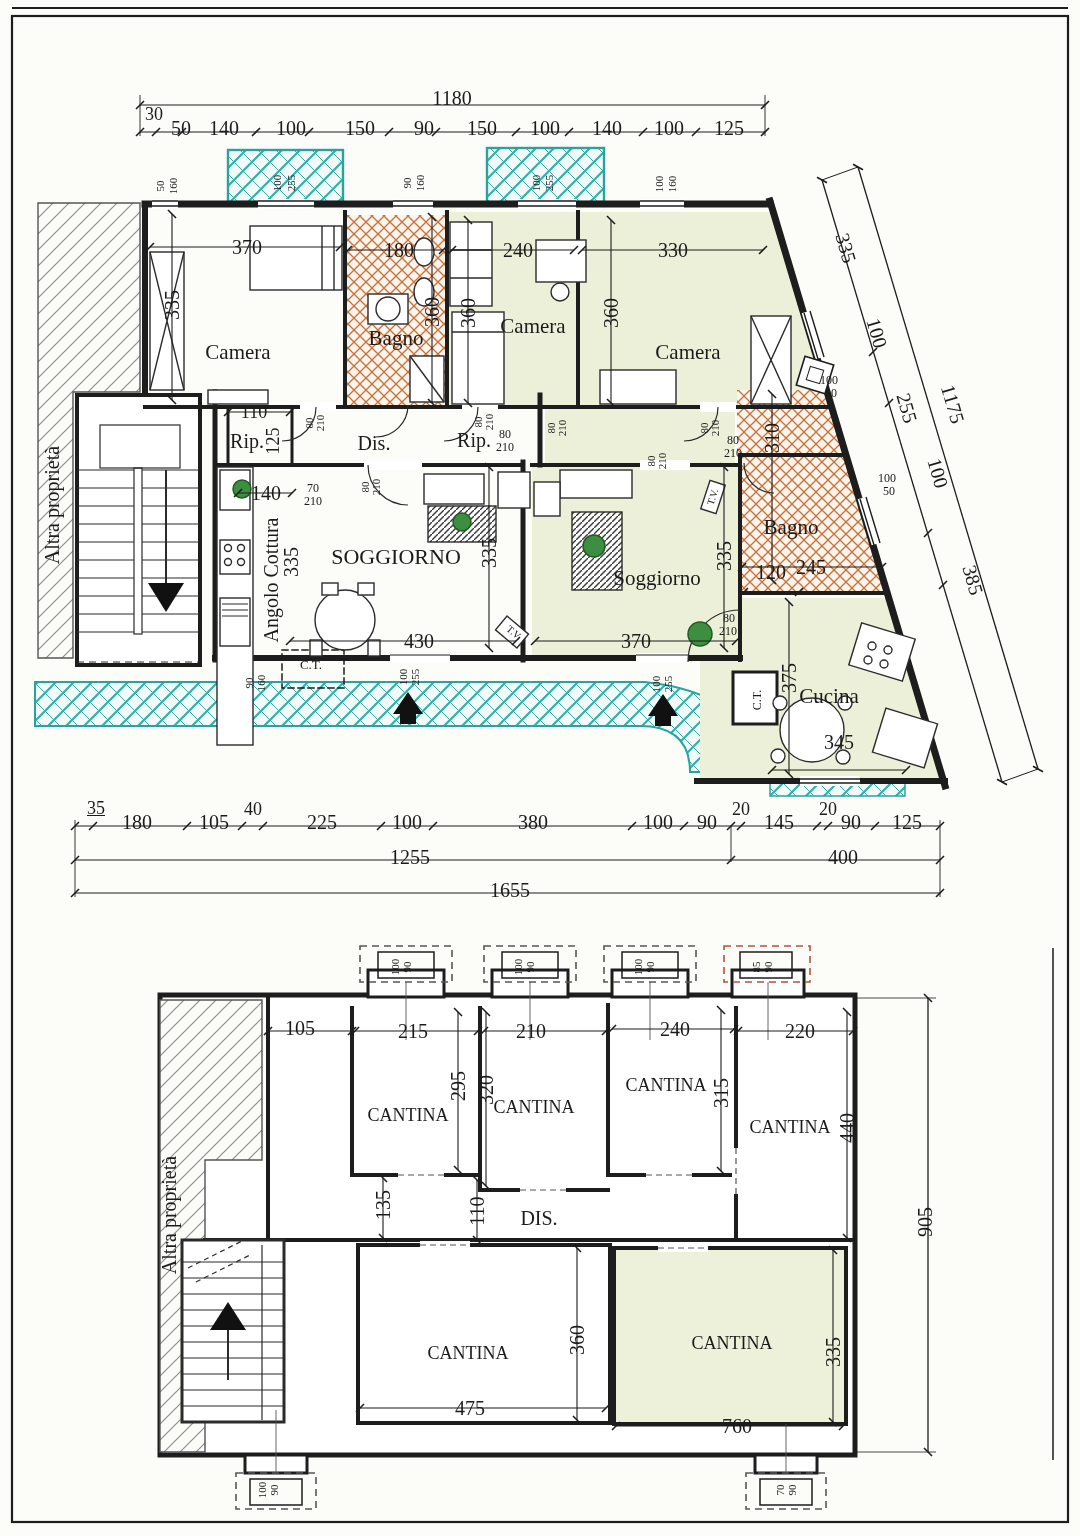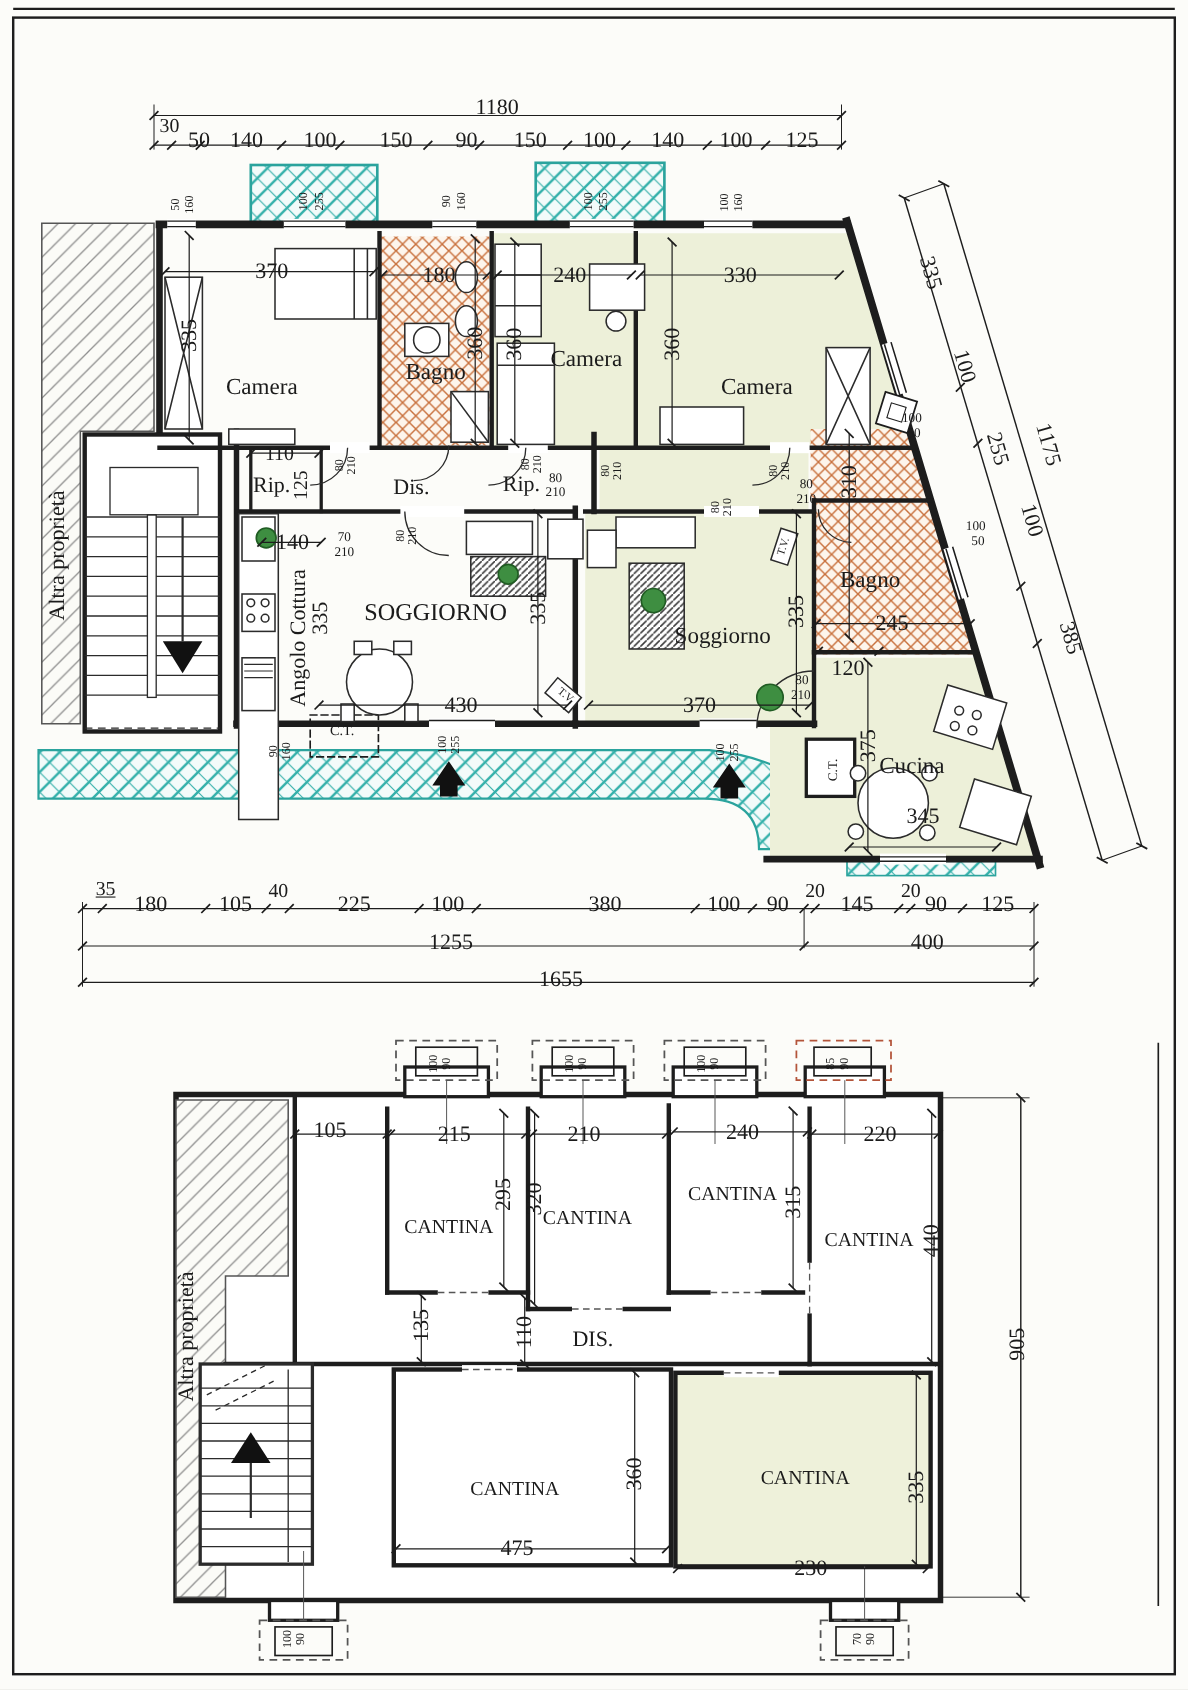--- a/index.html
+++ b/index.html
@@ -403,21 +403,21 @@
       <span class="lbl" style="left: 662px; top: 461px; font-size: 11px; transform: translate(-50%, -50%) rotate(-90deg);">210</span>
       <span class="lbl" style="left: 772px; top: 438px; font-size: 20px; transform: translate(-50%, -50%) rotate(-90deg);">310</span>
       <span class="lbl" style="left: 829px; top: 380px; font-size: 12px; transform: translate(-50%, -50%);">100</span>
       <span class="lbl" style="left: 831px; top: 393px; font-size: 12px; transform: translate(-50%, -50%);">50</span>
       <span class="lbl" style="left: 791px; top: 527px; font-size: 21px; transform: translate(-50%, -50%);">Bagno</span>
       <span class="lbl" style="left: 811px; top: 567px; font-size: 20px; transform: translate(-50%, -50%);">245</span>
       <span class="lbl" style="left: 887px; top: 478px; font-size: 12px; transform: translate(-50%, -50%);">100</span>
       <span class="lbl" style="left: 889px; top: 491px; font-size: 12px; transform: translate(-50%, -50%);">50</span>
       <span class="lbl" style="left: 724px; top: 556px; font-size: 20px; transform: translate(-50%, -50%) rotate(-90deg);">335</span>
       <span class="lbl" style="left: 657px; top: 578px; font-size: 21px; transform: translate(-50%, -50%);">Soggiorno</span>
-      <span class="lbl" style="left: 771px; top: 608px; font-size: 20px; transform: translate(-50%, -50%); font-family: Liberation Serif, serif;">120</span>
+      <span class="lbl" style="left: 771px; top: 572px; font-size: 20px; transform: translate(-50%, -50%); font-family: Liberation Serif, serif;">120</span>
       <span class="lbl" style="left: 636px; top: 641px; font-size: 20px; transform: translate(-50%, -50%);">370</span>
       <span class="lbl" style="left: 729px; top: 618px; font-size: 12px; transform: translate(-50%, -50%);">80</span>
       <span class="lbl" style="left: 728px; top: 631px; font-size: 12px; transform: translate(-50%, -50%);">210</span>
       <span class="lbl" style="left: 713px; top: 497px; font-size: 10px; transform: translate(-50%, -50%) rotate(-72deg);">T.V.</span>
       <span class="lbl" style="left: 514px; top: 633px; font-size: 10px; transform: translate(-50%, -50%) rotate(40deg);">T.V.</span>
       <span class="lbl" style="left: 757px; top: 700px; font-size: 12px; transform: translate(-50%, -50%) rotate(-90deg);">C.T.</span>
       <span class="lbl" style="left: 789px; top: 678px; font-size: 20px; transform: translate(-50%, -50%) rotate(-90deg);">375</span>
       <span class="lbl" style="left: 829px; top: 696px; font-size: 21px; transform: translate(-50%, -50%);">Cucina</span>
       <span class="lbl" style="left: 839px; top: 742px; font-size: 20px; transform: translate(-50%, -50%);">345</span>
       <span class="lbl" style="left: 656px; top: 684px; font-size: 11px; transform: translate(-50%, -50%) rotate(-90deg);">100</span>
@@ -427,21 +427,21 @@
       <span class="lbl" style="left: 907px; top: 408px; font-size: 20px; transform: translate(-50%, -50%) rotate(74deg);">255</span>
       <span class="lbl" style="left: 938px; top: 473px; font-size: 20px; transform: translate(-50%, -50%) rotate(74deg);">100</span>
       <span class="lbl" style="left: 973px; top: 580px; font-size: 20px; transform: translate(-50%, -50%) rotate(74deg);">385</span>
       <span class="lbl" style="left: 953px; top: 404px; font-size: 20px; transform: translate(-50%, -50%) rotate(74deg);">1175</span>
       <span class="lbl" style="left: 96px; top: 808px; font-size: 18px; transform: translate(-50%, -50%); text-decoration: underline;">35</span>
       <span class="lbl" style="left: 137px; top: 822px; font-size: 20px; transform: translate(-50%, -50%);">180</span>
       <span class="lbl" style="left: 214px; top: 822px; font-size: 20px; transform: translate(-50%, -50%);">105</span>
       <span class="lbl" style="left: 253px; top: 809px; font-size: 18px; transform: translate(-50%, -50%);">40</span>
       <span class="lbl" style="left: 322px; top: 822px; font-size: 20px; transform: translate(-50%, -50%);">225</span>
       <span class="lbl" style="left: 407px; top: 822px; font-size: 20px; transform: translate(-50%, -50%);">100</span>
-      <span class="lbl" style="left: 533px; top: 822px; font-size: 20px; transform: translate(-50%, -50%); margin-left: 17px;">380</span>
+      <span class="lbl" style="left: 533px; top: 822px; font-size: 20px; transform: translate(-50%, -50%);">380</span>
       <span class="lbl" style="left: 658px; top: 822px; font-size: 20px; transform: translate(-50%, -50%);">100</span>
       <span class="lbl" style="left: 707px; top: 822px; font-size: 20px; transform: translate(-50%, -50%);">90</span>
       <span class="lbl" style="left: 741px; top: 809px; font-size: 18px; transform: translate(-50%, -50%);">20</span>
       <span class="lbl" style="left: 779px; top: 822px; font-size: 20px; transform: translate(-50%, -50%);">145</span>
       <span class="lbl" style="left: 828px; top: 809px; font-size: 18px; transform: translate(-50%, -50%);">20</span>
       <span class="lbl" style="left: 851px; top: 822px; font-size: 20px; transform: translate(-50%, -50%);">90</span>
       <span class="lbl" style="left: 907px; top: 822px; font-size: 20px; transform: translate(-50%, -50%);">125</span>
       <span class="lbl" style="left: 410px; top: 857px; font-size: 20px; transform: translate(-50%, -50%);">1255</span>
       <span class="lbl" style="left: 843px; top: 857px; font-size: 20px; transform: translate(-50%, -50%);">400</span>
       <span class="lbl" style="left: 510px; top: 890px; font-size: 20px; transform: translate(-50%, -50%);">1655</span>
@@ -468,21 +468,21 @@
       <span class="lbl" style="left: 847px; top: 1128px; font-size: 20px; transform: translate(-50%, -50%) rotate(-90deg);">440</span>
       <span class="lbl" style="left: 383px; top: 1205px; font-size: 20px; transform: translate(-50%, -50%) rotate(-90deg);">135</span>
       <span class="lbl" style="left: 477px; top: 1211px; font-size: 20px; transform: translate(-50%, -50%) rotate(-90deg);">110</span>
       <span class="lbl" style="left: 539px; top: 1218px; font-size: 20px; transform: translate(-50%, -50%);">DIS.</span>
       <span class="lbl" style="left: 169px; top: 1215px; font-size: 20px; transform: translate(-50%, -50%) rotate(-90deg);">Altra proprietà</span>
       <span class="lbl" style="left: 468px; top: 1353px; font-size: 18px; transform: translate(-50%, -50%);">CANTINA</span>
       <span class="lbl" style="left: 577px; top: 1340px; font-size: 20px; transform: translate(-50%, -50%) rotate(-90deg);">360</span>
       <span class="lbl" style="left: 470px; top: 1408px; font-size: 20px; transform: translate(-50%, -50%);">475</span>
       <span class="lbl" style="left: 732px; top: 1343px; font-size: 18px; transform: translate(-50%, -50%);">CANTINA</span>
       <span class="lbl" style="left: 833px; top: 1352px; font-size: 20px; transform: translate(-50%, -50%) rotate(-90deg);">335</span>
-      <span class="lbl" style="left: 737px; top: 1426px; font-size: 20px; transform: translate(-50%, -50%);">230</span>
+      <span class="lbl" style="left: 737px; top: 1426px; font-size: 20px; transform: translate(-50%, -50%);">760</span>
       <span class="lbl" style="left: 925px; top: 1222px; font-size: 20px; transform: translate(-50%, -50%) rotate(-90deg);">905</span>
       <span class="lbl" style="left: 262px; top: 1490px; font-size: 11px; transform: translate(-50%, -50%) rotate(-90deg);">100</span>
       <span class="lbl" style="left: 274px; top: 1490px; font-size: 11px; transform: translate(-50%, -50%) rotate(-90deg);">90</span>
       <span class="lbl" style="left: 780px; top: 1490px; font-size: 11px; transform: translate(-50%, -50%) rotate(-90deg);">70</span>
       <span class="lbl" style="left: 792px; top: 1490px; font-size: 11px; transform: translate(-50%, -50%) rotate(-90deg);">90</span>
     </div>
 
 </div>
 
 </body></html>

